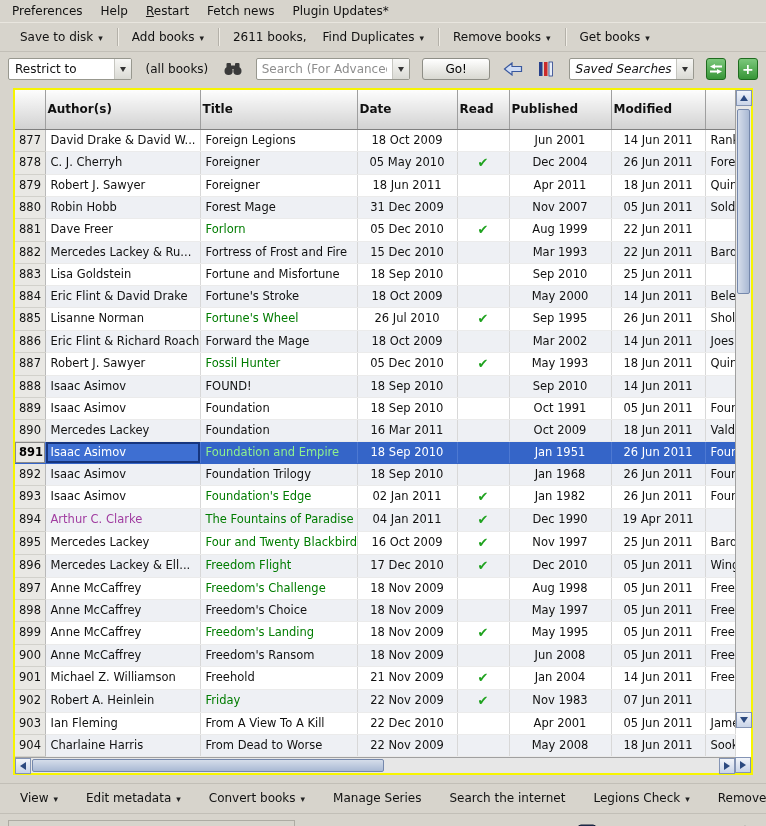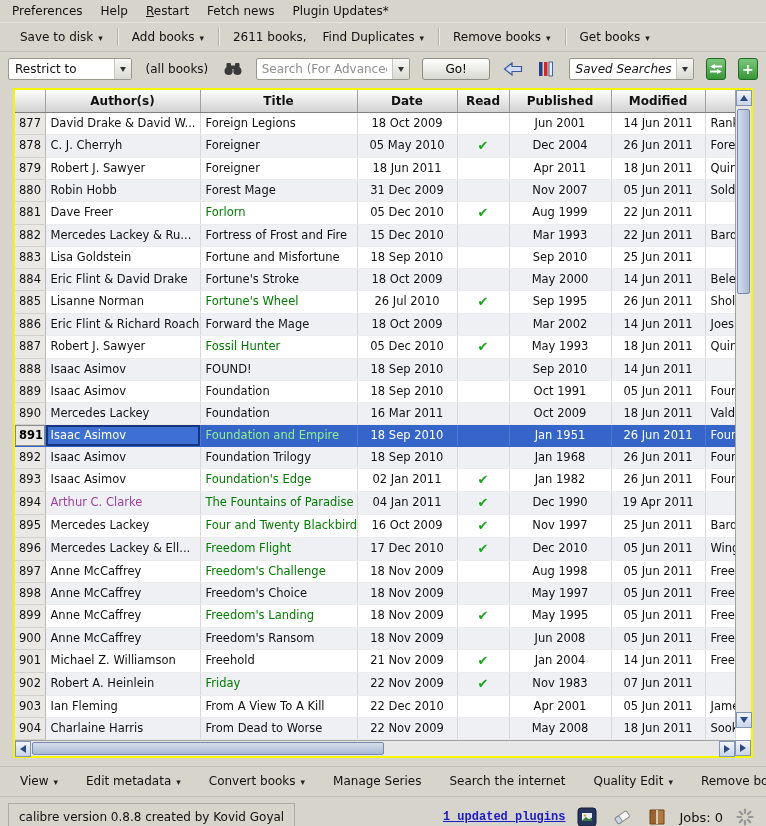--- a/index.html
+++ b/index.html
@@ -40,23 +40,23 @@
   .icon-btn { width:26px; height:22px; display:inline-flex; align-items:center; justify-content:center; cursor:default; }
   .green-btn { width:24px; height:22px; border:1px solid #1f6b1f; border-radius:3px;
                background:linear-gradient(#7cc87c,#379637); color:#fff; font-weight:bold; font-size:14px;
                display:inline-flex; align-items:center; justify-content:center; cursor:default; }
 
   
   .grid-panel { margin:2px 13px 0 13px; width:740px; border:2px solid var(--panel-border-yellow,#f7f500); background:#fff; }
   .grid-top { display:flex; }
   .table-wrap { width:720px; }
   table { width:720px; table-layout:fixed; border-collapse:collapse; font-size:11.5px; }
-  thead th { height:22px; background:linear-gradient(#fdfdfd,#d2d2d2);
+  thead th { height:39px; background:linear-gradient(#fdfdfd,#d2d2d2);
              border-right:1px solid #9f9f9f; border-bottom:1px solid #7f7f7f;
-             font-size:12px; font-weight:bold; text-align:center; white-space:nowrap; overflow:hidden; padding:0 2px; }
+             font-size:12px; font-weight:bold; text-align:left; white-space:nowrap; overflow:hidden; padding:0 2px; }
   tbody td { height:22px; line-height:21px; padding:0 5px; white-space:nowrap; overflow:hidden;
              border-right:1px solid #d8d8d8; border-bottom:1px solid #ebebeb; background:#fff; }
   tr.alt td { background:#eef0f4; }
   td.rownum, tr.alt td.rownum { background:#e9e8e4; border-right:1px solid #b9b9b9; border-bottom:1px solid #d2d1cb; padding:0 4px; }
   .c-date,.c-pub,.c-mod,.c-read { text-align:center; }
   .t-green { color:var(--green-title,#007c00); }
   .purple  { color:var(--purple-author,#a03ca0); }
   .check { color:var(--check-green,#1ea21e); font-size:13px; font-weight:bold; }
   tr.sel td { background:var(--selected-row,#3565c8); color:#fff; border-right-color:#4e79d2; border-bottom-color:var(--selected-row,#3565c8); }
   tr.sel td.rownum { background:#e9e8e4; color:#000; font-weight:bold; box-shadow:inset 0 0 0 1px #8a8a8a; }
@@ -538,21 +538,21 @@
       <span class="tb-sep"></span>
       <span class="tb-btn">
         <span class="tb-btn-label">Manage Series</span>
       </span>
       <span class="tb-sep"></span>
       <span class="tb-btn">
         <span class="tb-btn-label">Search the internet</span>
       </span>
       <span class="tb-sep"></span>
       <span class="tb-btn">
-        <span class="tb-btn-label">Quality Edit</span>
+        <span class="tb-btn-label">Legions Check</span>
         <span class="tb-arrow">▾</span>
       </span>
       <span class="tb-sep"></span>
       <span class="tb-btn">
         <span class="tb-btn-label">Remove books</span>
       </span>
       <span class="tb-sep"></span>
     </div>
 
   <div class="statusbar">

